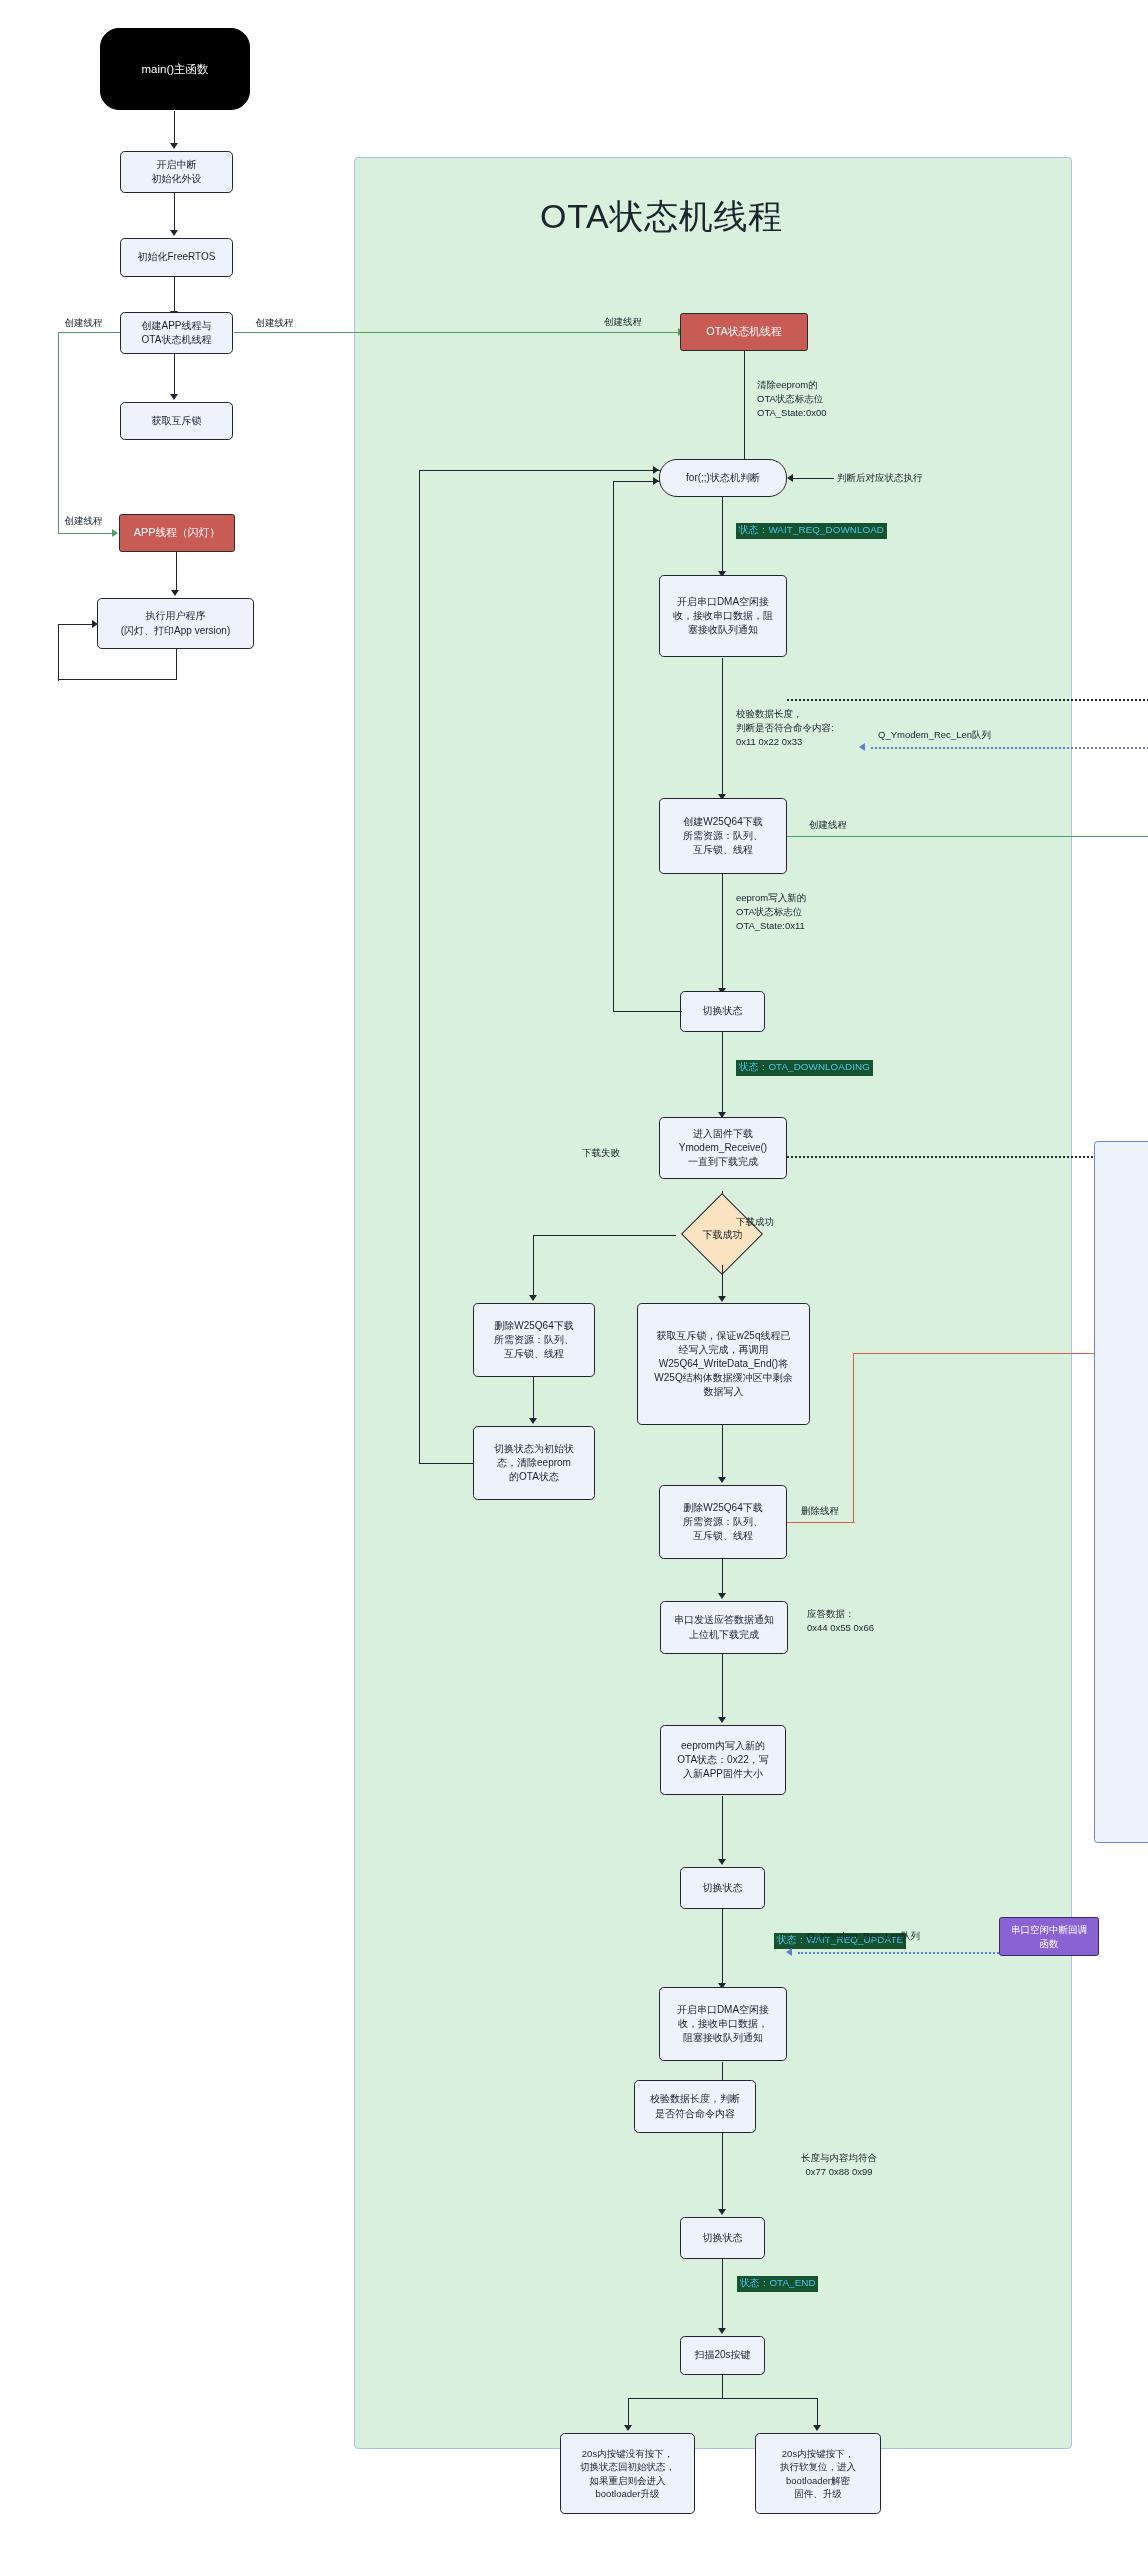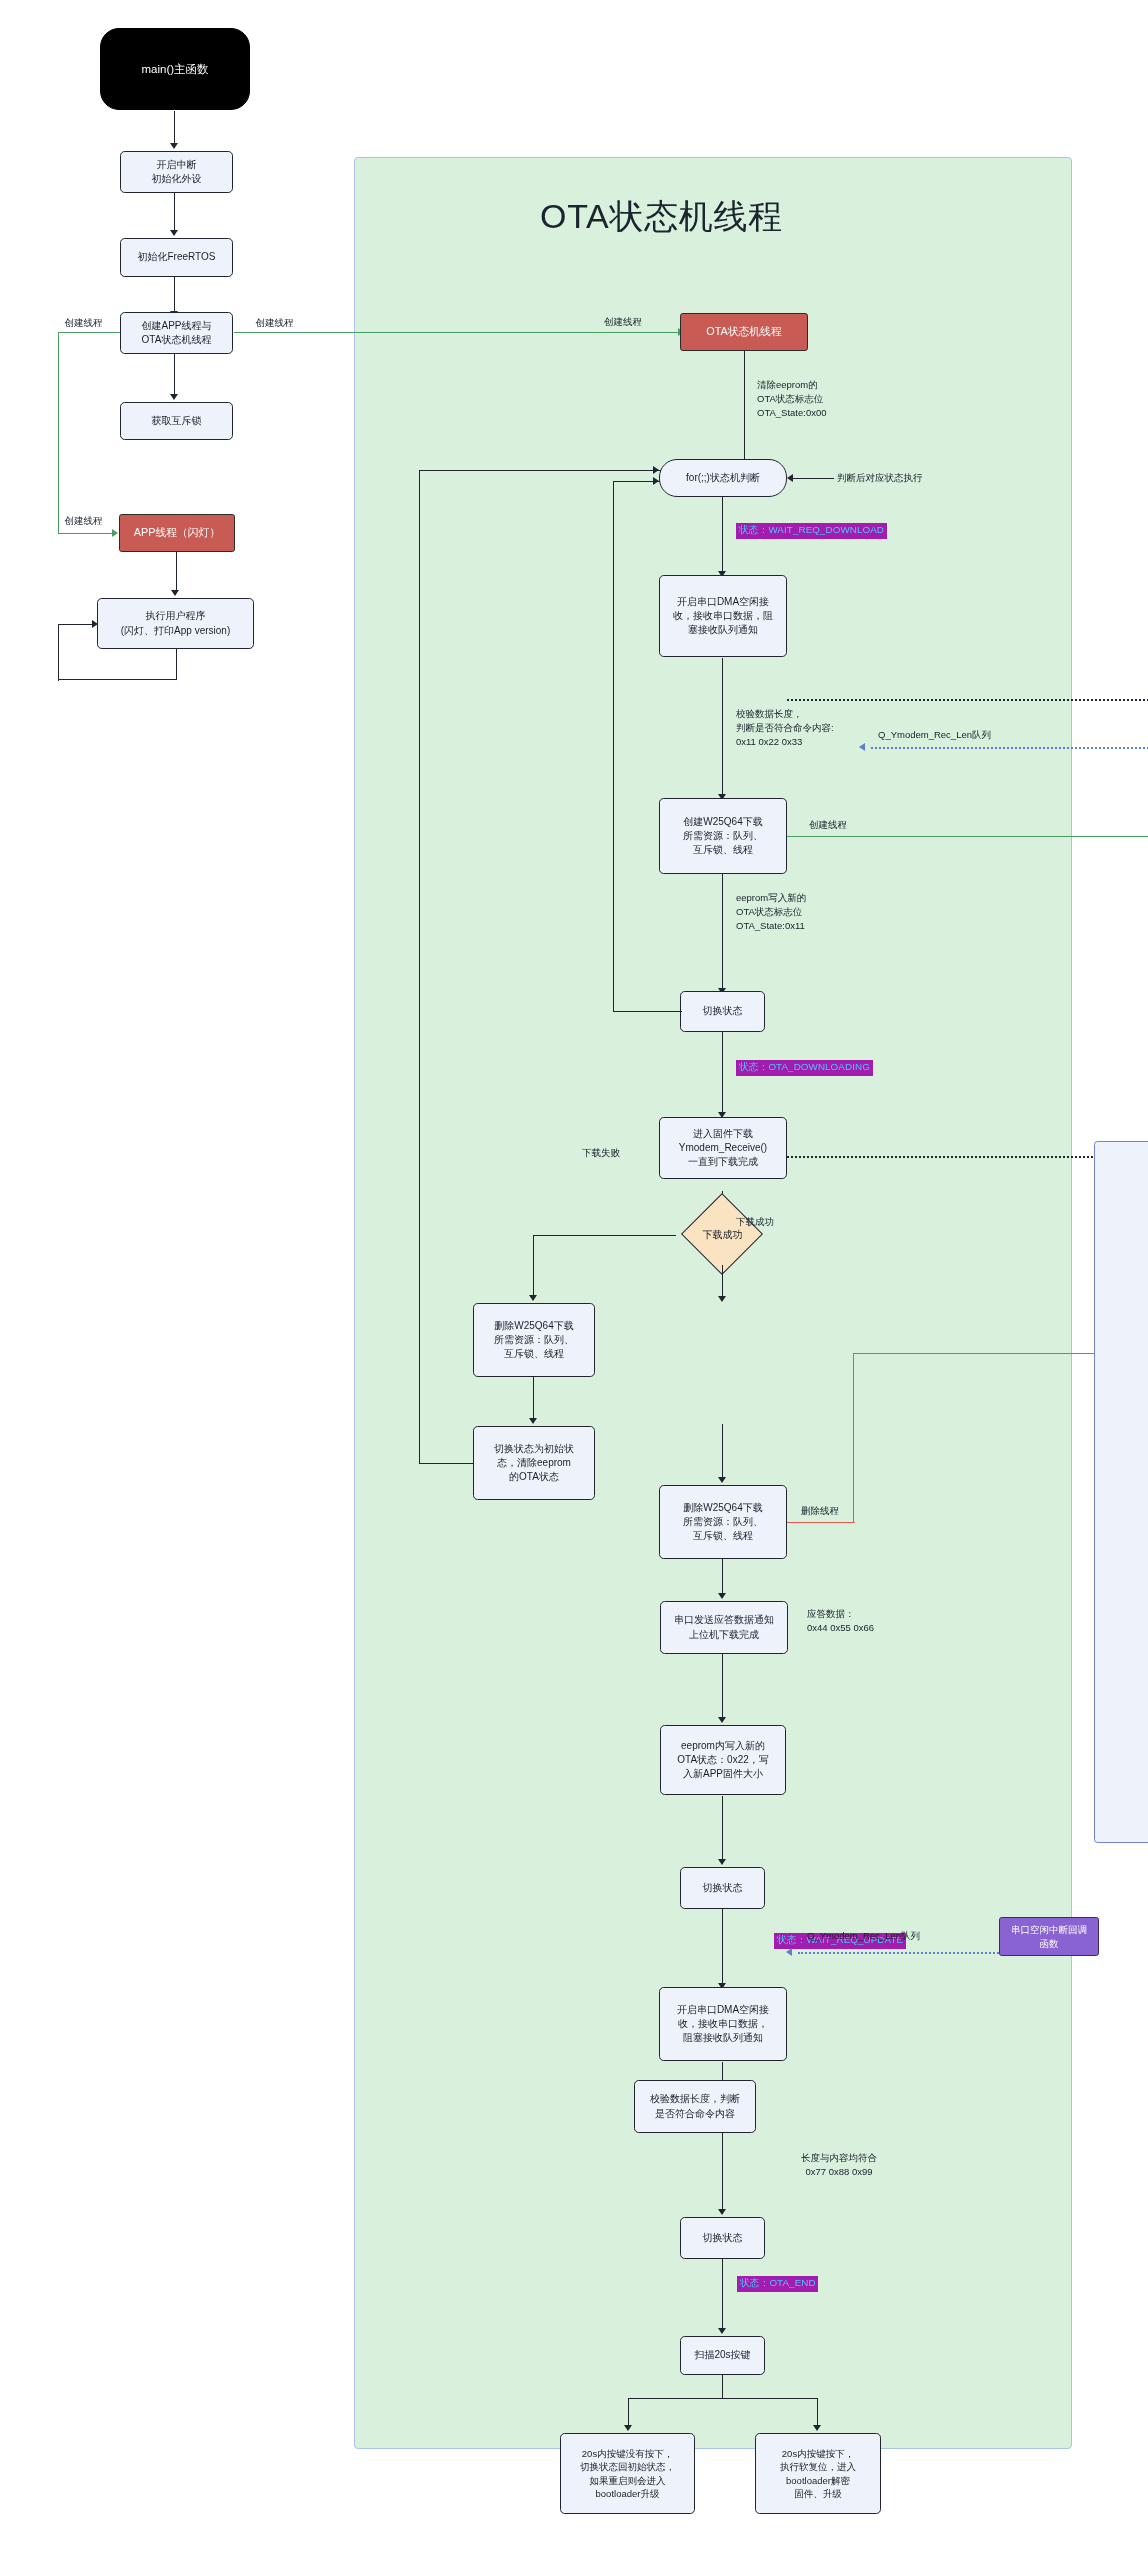--- a/index.html
+++ b/index.html
@@ -62,21 +62,21 @@
 
   
   .elabel{
     position:absolute;font-size:9.5px;color:#17202a;line-height:1.45;
     white-space:pre-line;
   }
   .elabel.c{text-align:center;}
 
   
   .state-chip{
-    position:absolute;background:#a21caf;color:#4fc3f7;
+    position:absolute;background:#14532d;color:#4fc3f7;
     font-size:9.8px;padding:1.4px 2.7px;white-space:nowrap;letter-spacing:0.1px;
   }
 </style>
 </head>
 <body>
 
 <div id="canvas">
 
   <div id="ota-panel"></div>
   <div id="ota-title">OTA状态机线程</div>
@@ -210,20 +210,25 @@
 
   <div class="ln h" style="left:419px;top:1463px;width:54px;"></div>
   <div class="ln v" style="left:419px;top:470px;height:993px;"></div>
   <div class="ln h" style="left:419px;top:470px;width:242px;"></div>
   <div class="arrow right" style="left:653px;top:466px;"></div>
 
   <div class="ln v" style="left:722px;top:1265px;height:35px;"></div>
   <div class="arrow down" style="left:718px;top:1296px;"></div>
   <div class="elabel" style="left:736px;top:1215px;width:101px;">下载成功</div>
 
+  <div class="node" style="left:637px;top:1303px;width:173px;height:122px;">获取互斥锁，保证w25q线程已
+经写入完成，再调用
+W25Q64_WriteData_End()将
+W25Q结构体数据缓冲区中剩余
+数据写入</div>
   <div class="ln v" style="left:722px;top:1424px;height:54px;"></div>
   <div class="arrow down" style="left:718px;top:1477px;"></div>
 
   <div class="node" style="left:659px;top:1485px;width:128px;height:74px;">删除W25Q64下载
 所需资源：队列、
 互斥锁、线程</div>
 
   <div class="ln h red" style="left:787px;top:1522px;width:68px;"></div>
   <div class="ln v red" style="left:853px;top:1353px;height:169px;"></div>
   <div class="ln h red" style="left:853px;top:1353px;width:296px;"></div>

